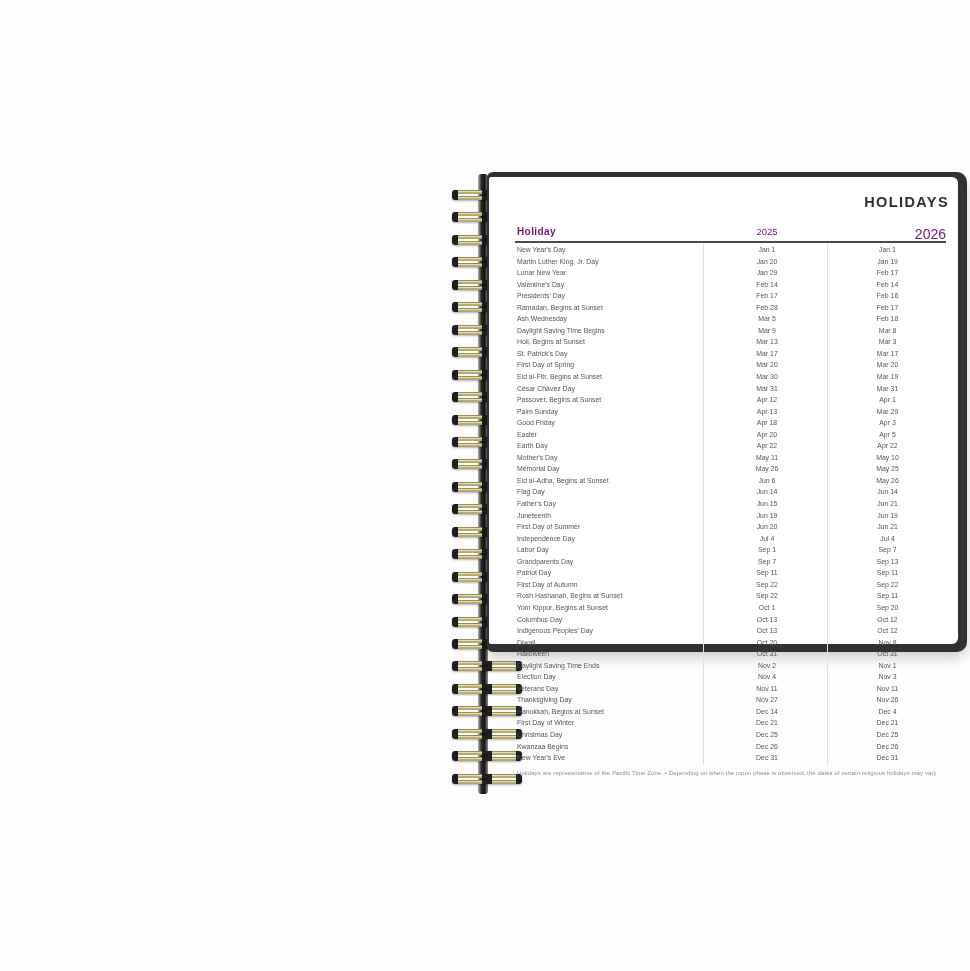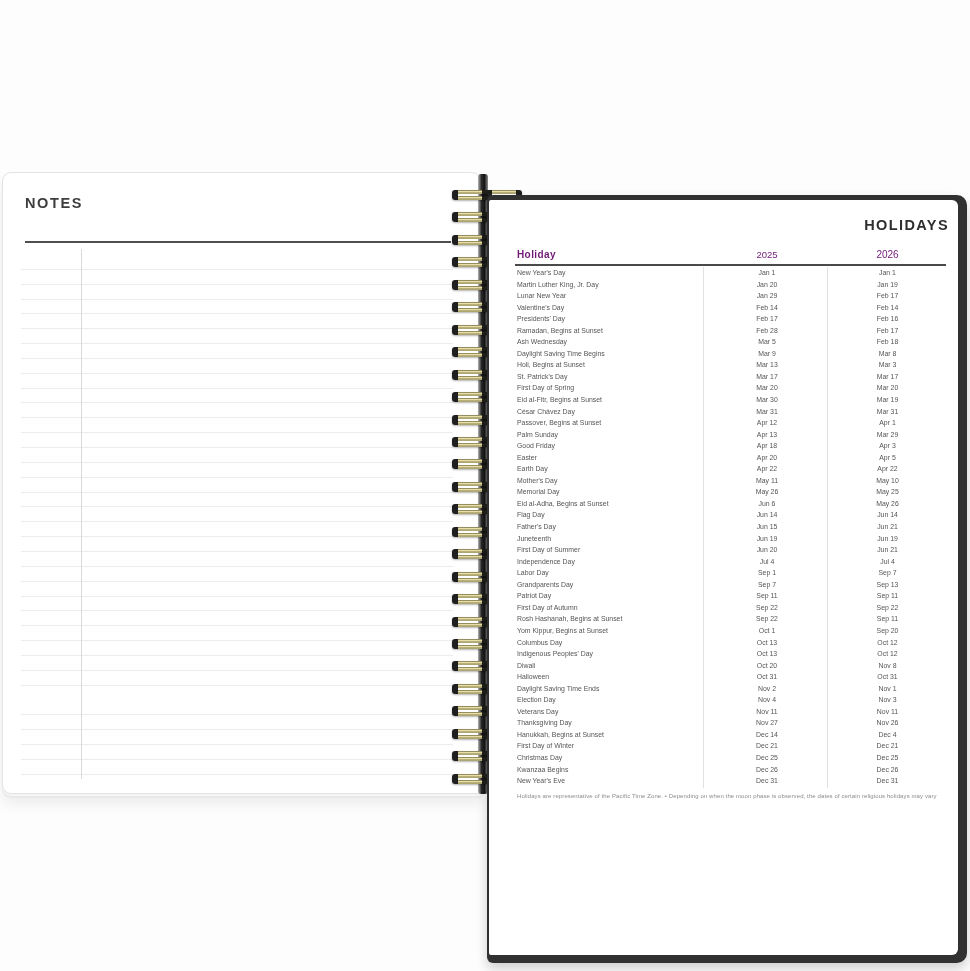--- a/index.html
+++ b/index.html
@@ -49,40 +49,39 @@
     border-left:6px solid #1f1f1f;border-right:6px solid #1f1f1f;border-radius:3px;
     background:
       linear-gradient(to bottom, rgba(18,18,18,.92), rgba(18,18,18,.92)) 50% 50% / 10px 100% no-repeat,
       linear-gradient(to bottom, #6e6439, #efe7b0 40%, #988e55 55%, #efe7b0 75%, #6e6439) 0 0 / 100% 4px no-repeat,
       linear-gradient(to bottom, #6e6439, #efe7b0 40%, #988e55 55%, #efe7b0 75%, #6e6439) 0 100% / 100% 4px no-repeat;
     box-shadow:0 1px 2px rgba(0,0,0,.3);
   }
 
   
   .right-cover{
-    position:absolute;left:487px;top:172px;width:480px;height:768px;
+    position:absolute;left:487px;top:172px;width:480px;height:480px;
     background:#313131;border-radius:6px 10px 10px 6px;
     box-shadow:0 6px 12px rgba(0,0,0,.18);
-    margin-top:23px;
   }
   .right-page{
     position:absolute;left:2px;top:5px;right:9px;bottom:8px;
     background:#ffffff;border-radius:2px 6px 6px 2px;
   }
   .holidays-title{
     position:absolute;top:17px;right:9px;
     font-size:14.5px;font-weight:600;letter-spacing:1.4px;color:#2e2e2e;
   }
   .table-header{
     position:absolute;left:26px;top:49px;width:431px;height:14px;display:flex;
     color:#701a75;
   }
   .th-name{width:188px;padding-left:2px;font-size:10px;font-weight:600;letter-spacing:.4px;}
   .th-y1{width:124px;text-align:center;font-size:9.5px;font-weight:400;}
-  .th-y2{width:117px;text-align:center;font-size:10px;font-weight:500;}
+  .th-y2{width:117px;text-align:right;font-size:14px;font-weight:500;}
   .header-rule{
     position:absolute;left:26px;top:64px;width:431px;height:2px;background:#4a4a4a;
   }
   .rows-wrap{
     position:absolute;left:26px;top:67px;width:431px;
   }
   .hrow{display:flex;height:11.56px;line-height:11.56px;font-size:6.9px;color:#555;}
   .hname{width:188px;padding-left:2px;white-space:nowrap;overflow:hidden;}
   .hd1{width:124px;text-align:center;}
   .hd2{width:117px;text-align:center;}
@@ -92,35 +91,20 @@
   .footnote{
     position:absolute;left:28px;top:593px;width:420px;
     font-size:6px;color:#8c8c8c;letter-spacing:.1px;white-space:nowrap;overflow:hidden;
   }
 </style>
 </head>
 <body>
 
 <div class="scene">
 
-  <div class="left-page">
-    <div class="notes-title">NOTES</div>
-    <div class="left-rule"></div>
-    <div class="ruled-area"></div>
-    <div class="left-vline"></div>
-    <div id="curls">
-        <div class="curl" style="top: 40px;"></div>
-        <div class="curl" style="top: 120px;"></div>
-        <div class="curl" style="top: 200px;"></div>
-        <div class="curl" style="top: 280px;"></div>
-        <div class="curl" style="top: 360px;"></div>
-        <div class="curl" style="top: 440px;"></div>
-        <div class="curl" style="top: 520px;"></div>
-      </div>
-  </div>
 
   <div class="gap-strip"></div>
   <div class="spiral" id="spiral">
       <div class="coil" style="top: 190px;"></div>
       <div class="coil" style="top: 212.45px;"></div>
       <div class="coil" style="top: 234.9px;"></div>
       <div class="coil" style="top: 257.35px;"></div>
       <div class="coil" style="top: 279.8px;"></div>
       <div class="coil" style="top: 302.25px;"></div>
       <div class="coil" style="top: 324.7px;"></div>

